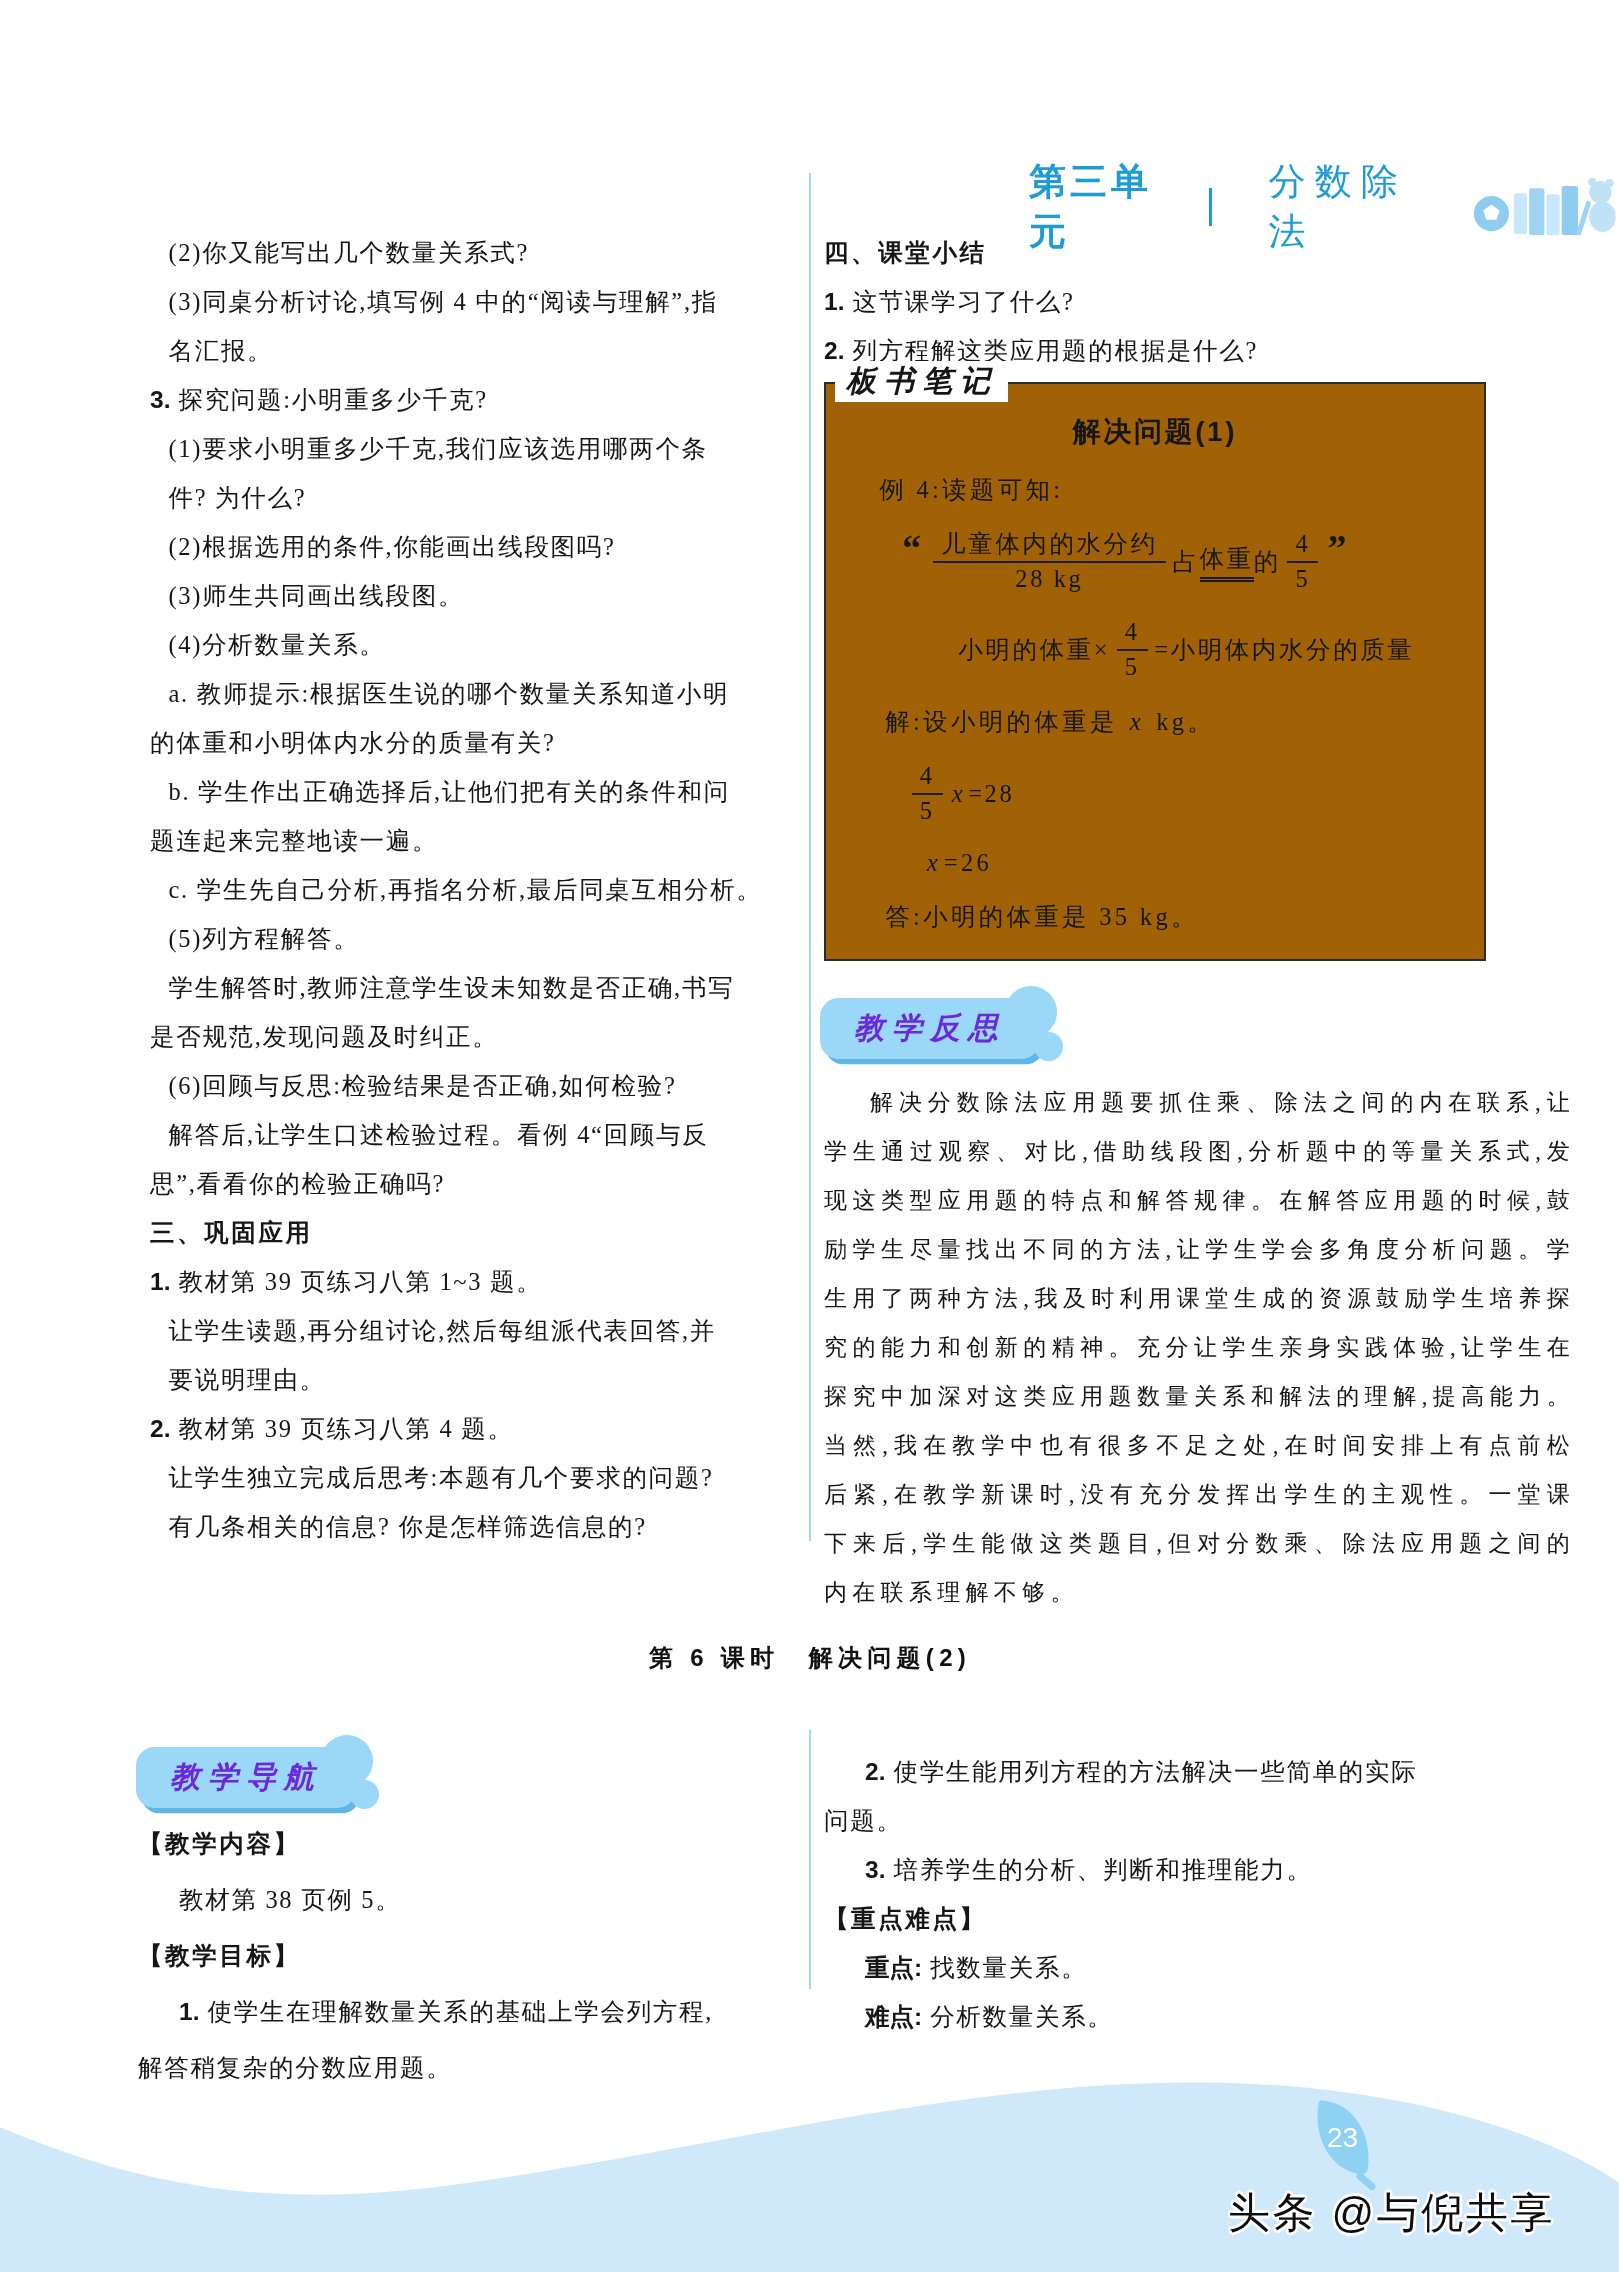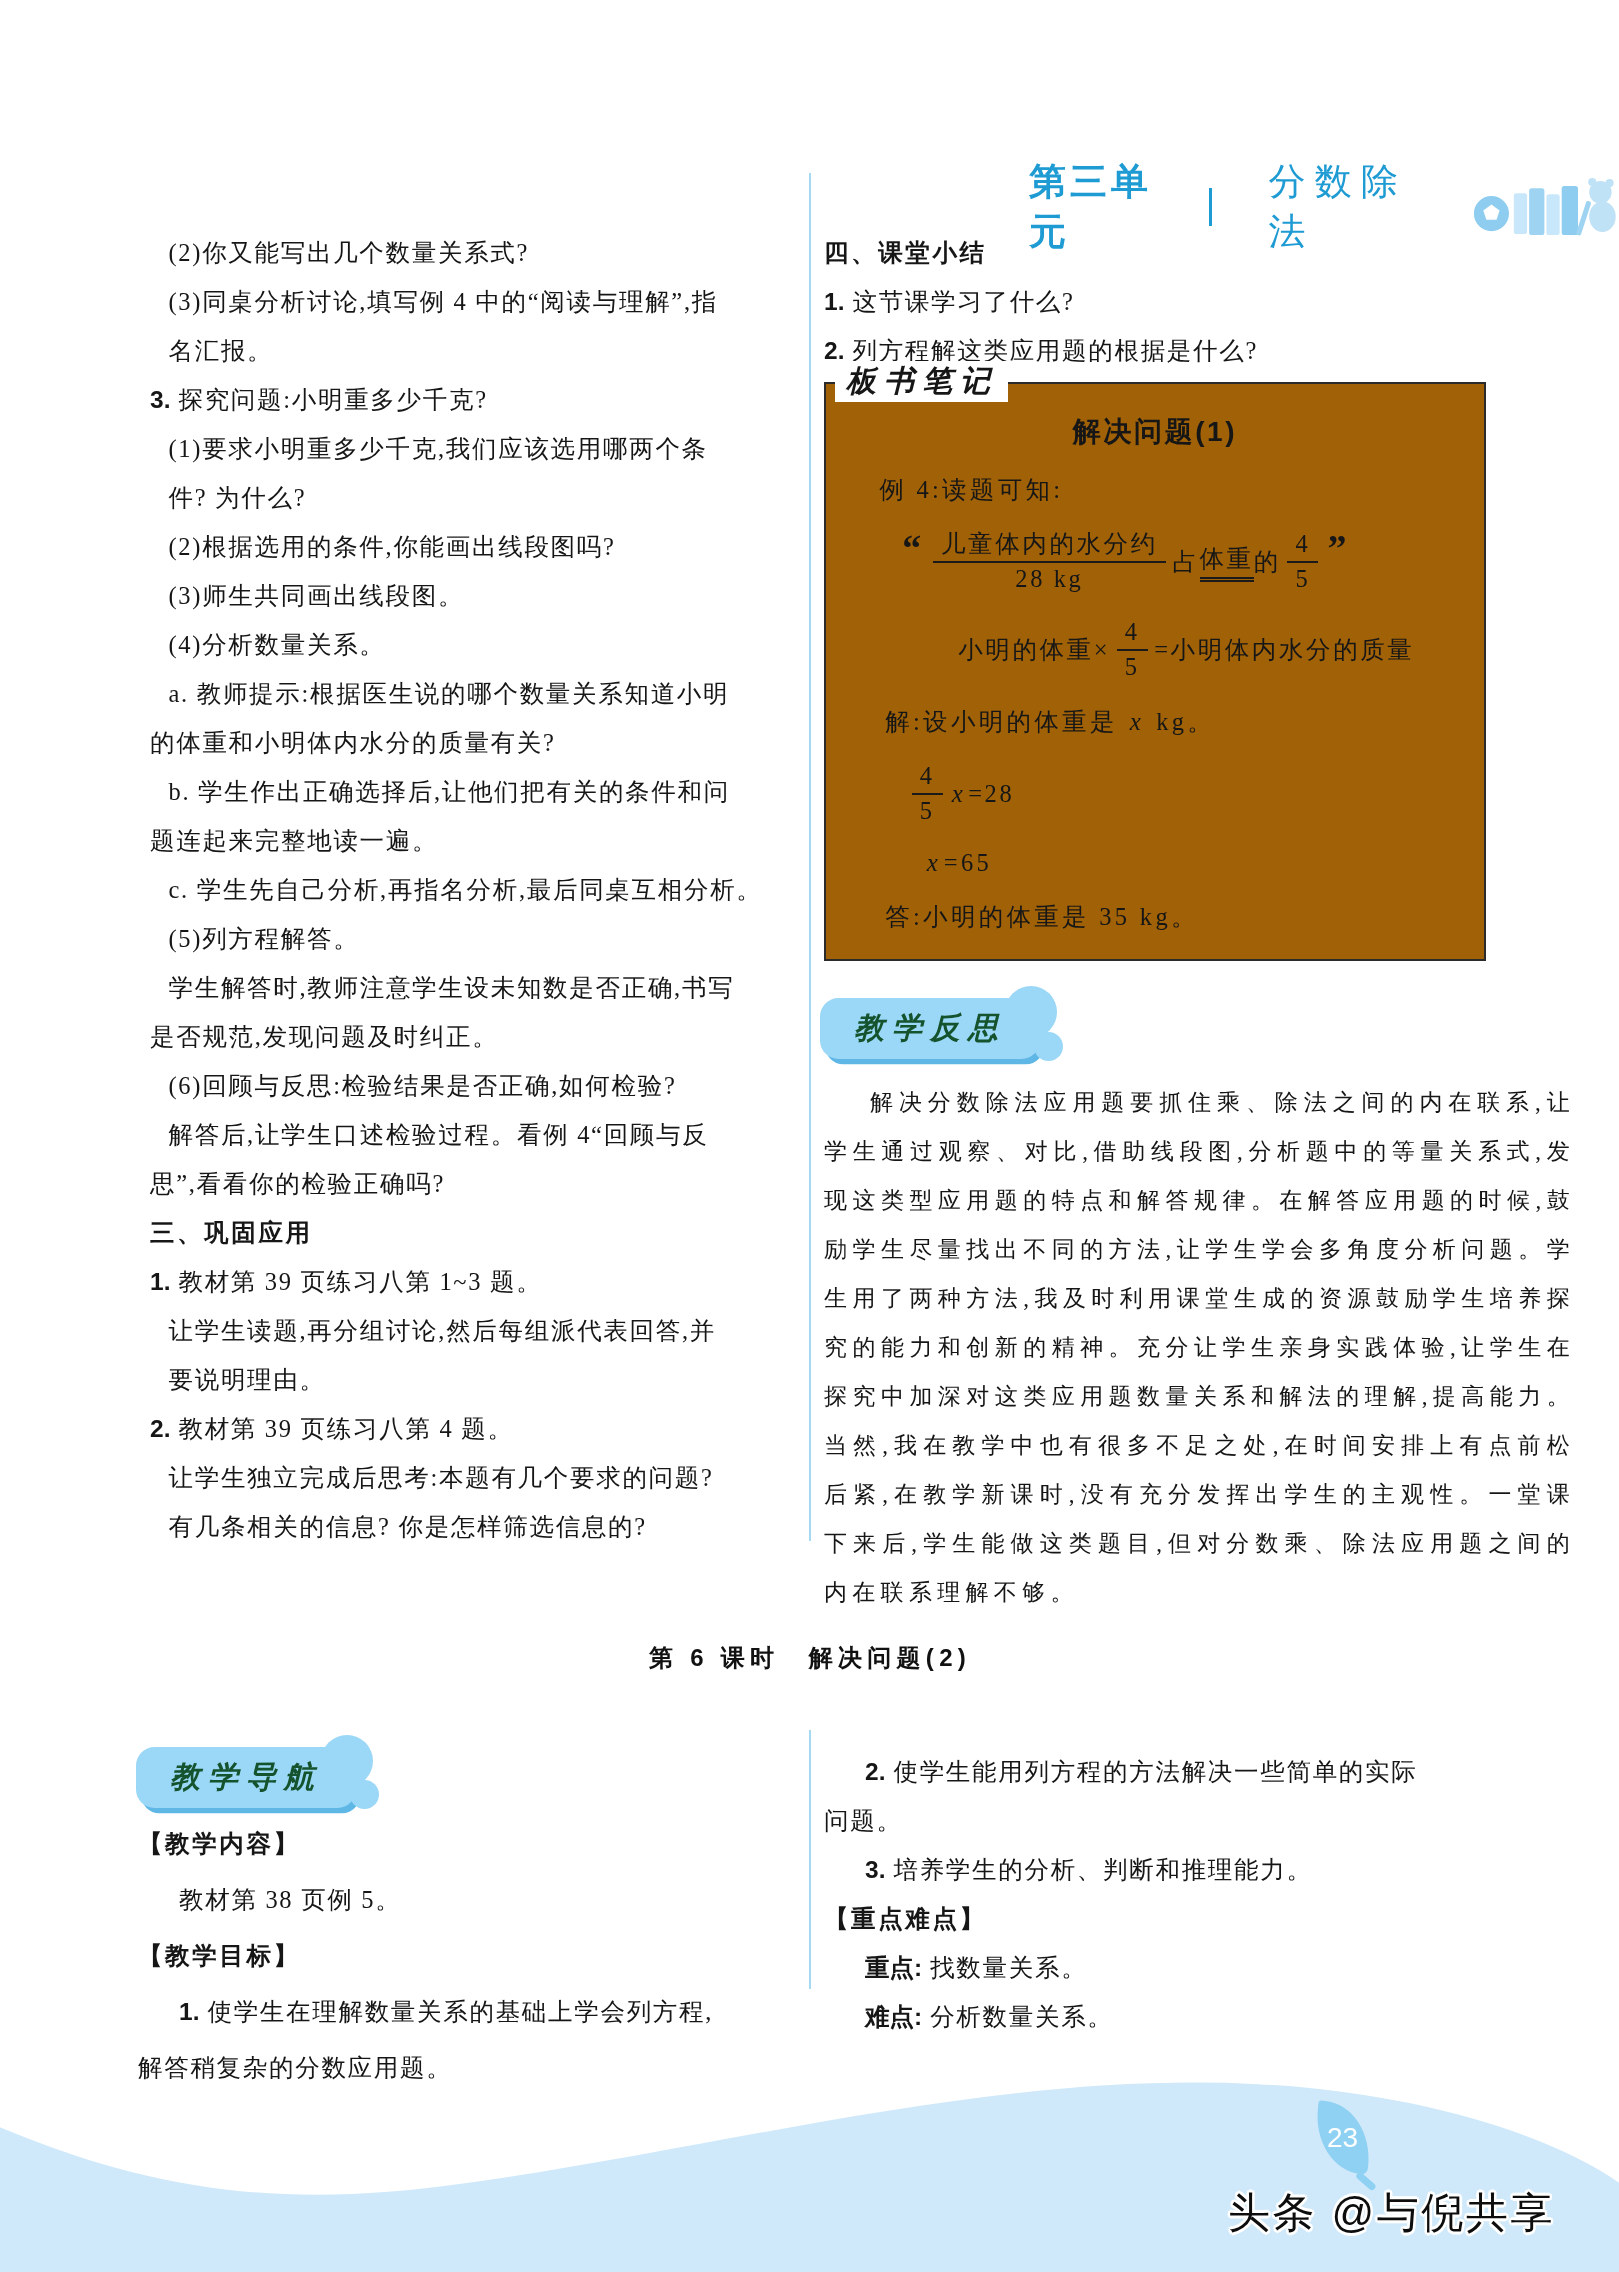--- a/index.html
+++ b/index.html
@@ -73,21 +73,21 @@
   .pl-rel{padding-left:119px;}
   .pl-solve{padding-left:46px;}
   .pl-eq1{padding-left:66px;}
   .pl-eq2{padding-left:85px;}
 
   
   .cloud-badge{
     position:relative;display:inline-flex;align-items:center;justify-content:center;
     height:61px;padding:0 34px;background:var(--badge);border-radius:18.5px;
     box-shadow:4.6px 6px 0 -0.7px var(--badge-shadow);
-    color:#14532d;font-family:"Liberation Sans","DejaVu Sans",sans-serif;
+    color:#6d28d9;font-family:"Liberation Sans","DejaVu Sans",sans-serif;
     font-weight:bold;font-style:italic;font-size:30px;letter-spacing:8px;
   }
   .cloud-badge::before{
     content:"";position:absolute;right:-17px;top:-12px;width:52px;height:52px;
     background:var(--badge);border-radius:50%;
   }
   .cloud-badge::after{
     content:"";position:absolute;right:-22.5px;bottom:-1.3px;width:29px;height:29px;
     background:var(--badge);border-radius:50%;
   }
@@ -258,21 +258,21 @@
 
       <div class="board-formula pl-eq1">
         <span class="frac">
           <span class="top">4</span>
           <span class="bot">5</span>
         </span>
         <i class="var">x</i>
         <span>=28</span>
       </div>
 
-      <div class="board-line pl-eq2"><i class="var">x</i><span>=65</span></div>
+      <div class="board-line pl-eq2"><i class="var">x</i><span>=26</span></div>
 
       <div class="board-line pl-solve">答:小明的体重是 35 kg。</div>
     </div>
 
     
     <div class="cloud-badge badge-reflect">
         <span>教学反思</span>
       </div>
     <p class="reflection">解决分数除法应用题要抓住乘、除法之间的内在联系,让学生通过观察、对比,借助线段图,分析题中的等量关系式,发现这类型应用题的特点和解答规律。在解答应用题的时候,鼓励学生尽量找出不同的方法,让学生学会多角度分析问题。学生用了两种方法,我及时利用课堂生成的资源鼓励学生培养探究的能力和创新的精神。充分让学生亲身实践体验,让学生在探究中加深对这类应用题数量关系和解法的理解,提高能力。当然,我在教学中也有很多不足之处,在时间安排上有点前松后紧,在教学新课时,没有充分发挥出学生的主观性。一堂课下来后,学生能做这类题目,但对分数乘、除法应用题之间的内在联系理解不够。</p>
   </section>

